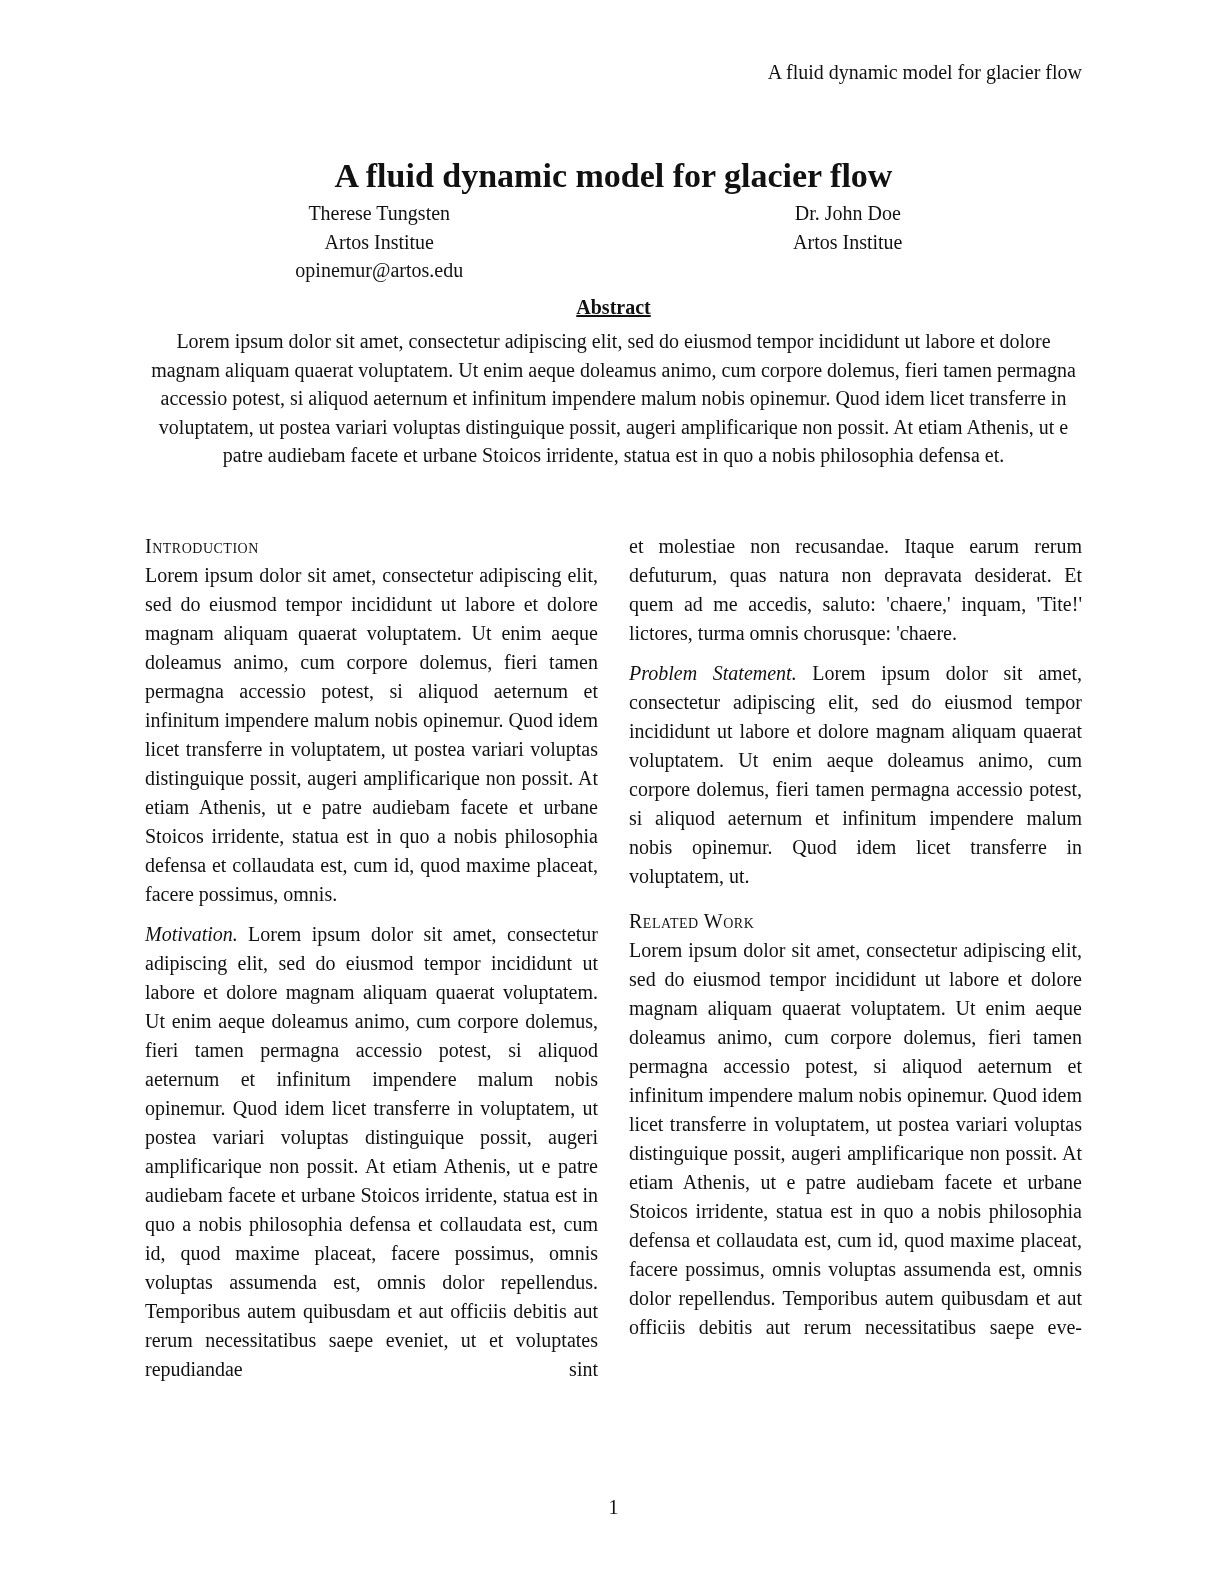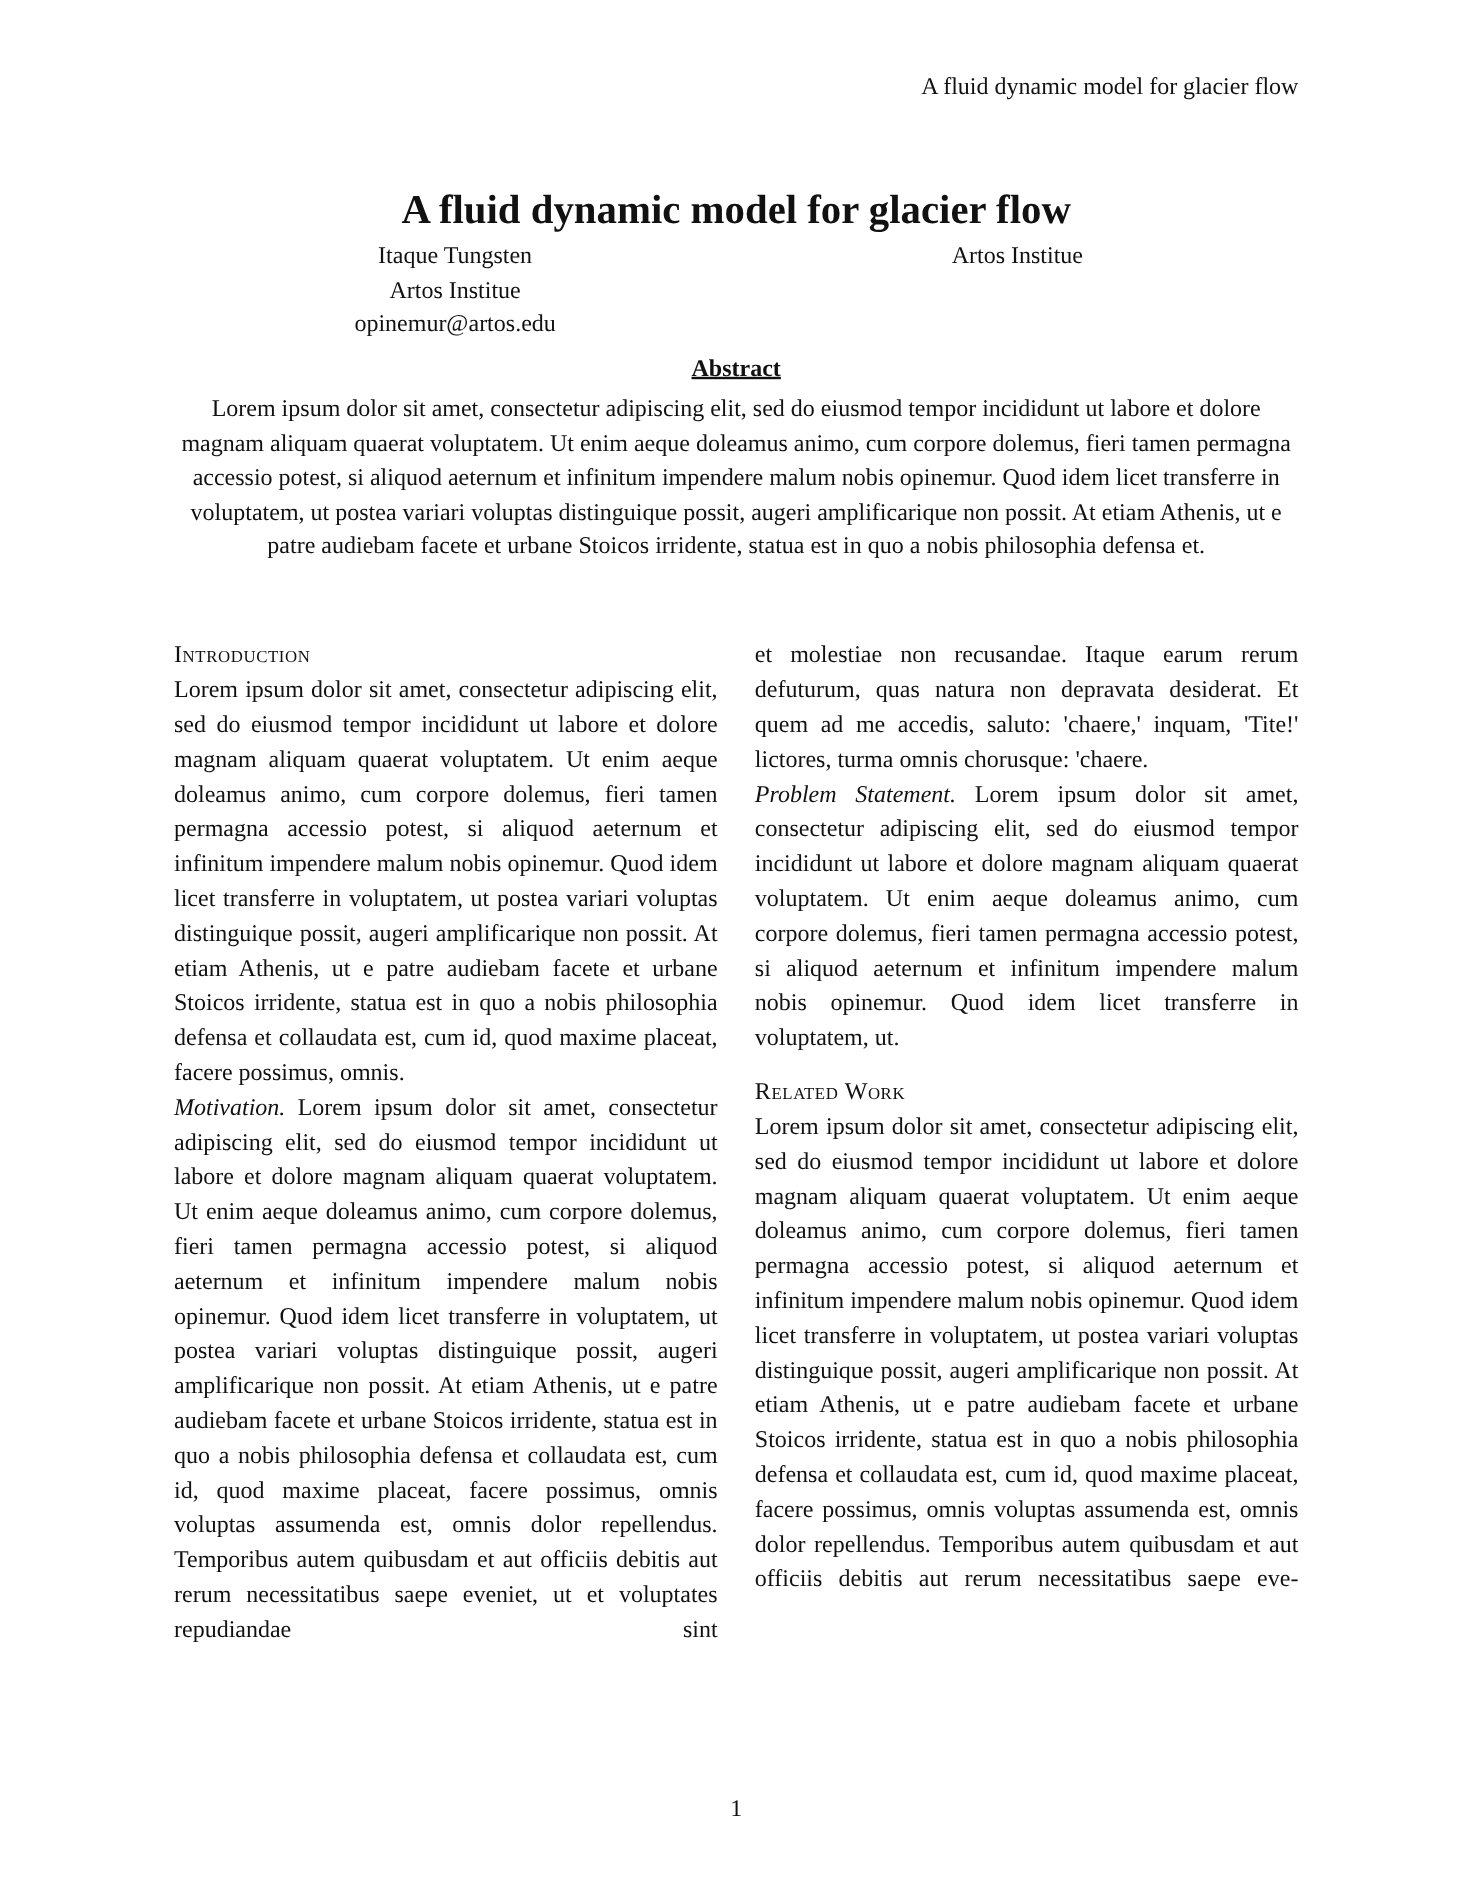--- a/index.html
+++ b/index.html
@@ -90,20 +90,21 @@
   }
   .para {
     margin: 0;
     text-align: justify;
     font-size: 20px;
     line-height: 29px;
     hyphens: auto;
     -webkit-hyphens: auto;
   }
   .para + .para {
+    margin-top: 11px;
   }
   .para.justify-last {
     text-align-last: justify;
   }
   .run-in {
     font-style: italic;
   }
   .page-number {
     position: absolute;
     top: 1496px;
@@ -117,25 +118,26 @@
 <body>
 
 <div class="page">
 
   <div class="running-header">A fluid dynamic model for glacier flow</div>
 
   <h1 class="paper-title">A fluid dynamic model for glacier flow</h1>
 
   <div class="authors">
     <div class="author">
-      <div>Itaque Tungsten</div>
+      <div>Therese Tungsten</div>
       <div>Artos Institue</div>
       <div>opinemur@artos.edu</div>
     </div>
     <div class="author">
+      <div>Dr. John Doe</div>
       <div>Artos Institue</div>
     </div>
   </div>
 
   <div class="abstract-heading">Abstract</div>
 
   <div class="abstract-text">Lorem ipsum dolor sit amet, consectetur adipiscing elit, sed do eiusmod tempor incididunt ut labore et dolore magnam aliquam quaerat voluptatem. Ut enim aeque doleamus animo, cum corpore dolemus, fieri tamen permagna accessio potest, si aliquod aeternum et infinitum impendere malum nobis opinemur. Quod idem licet transferre in voluptatem, ut postea variari voluptas distinguique possit, augeri amplificarique non possit. At etiam Athenis, ut e patre audiebam facete et urbane Stoicos irridente, statua est in quo a nobis philosophia defensa et.</div>
 
   <div class="columns">
 

